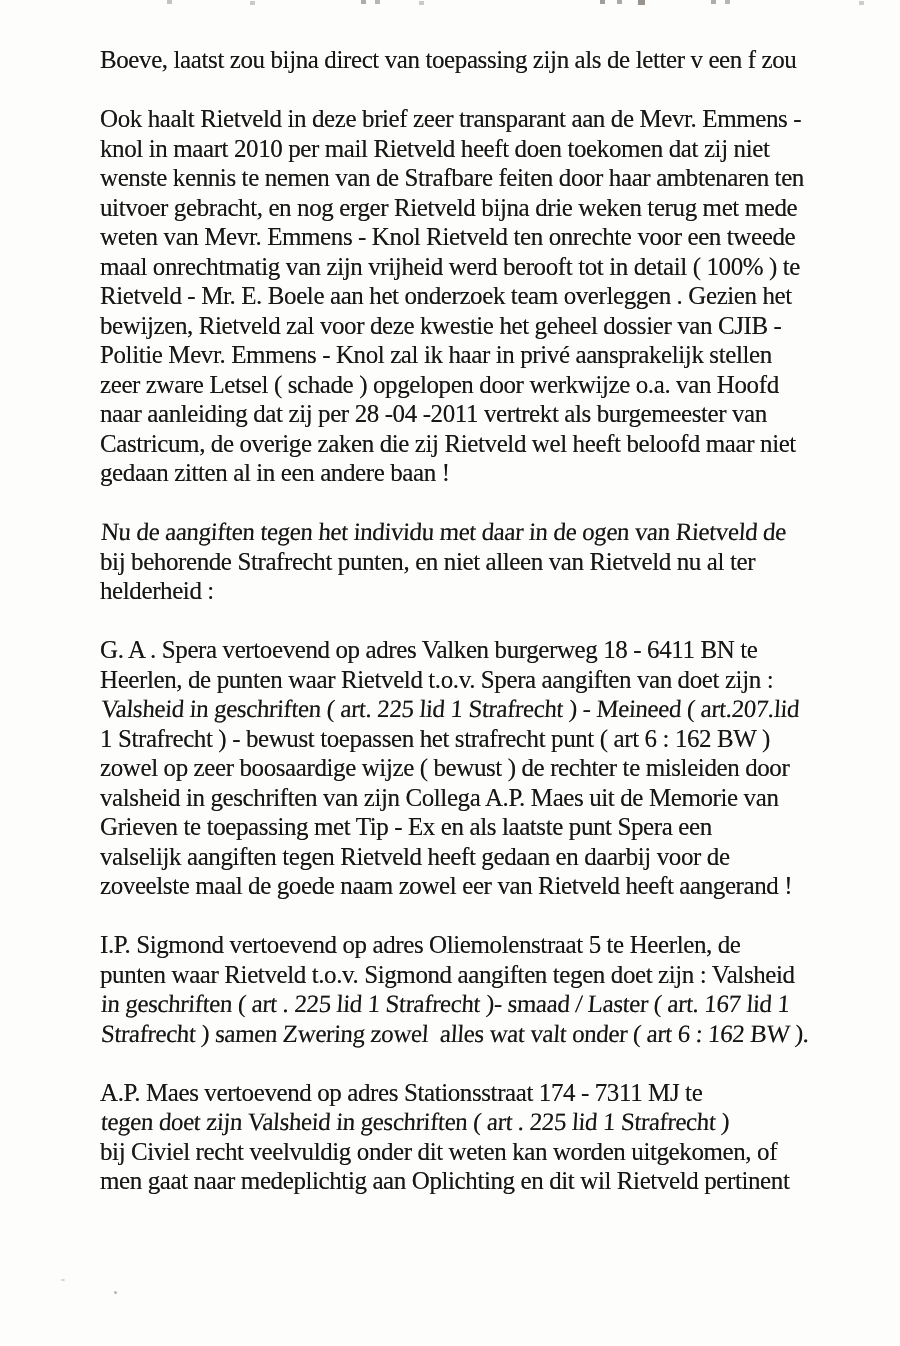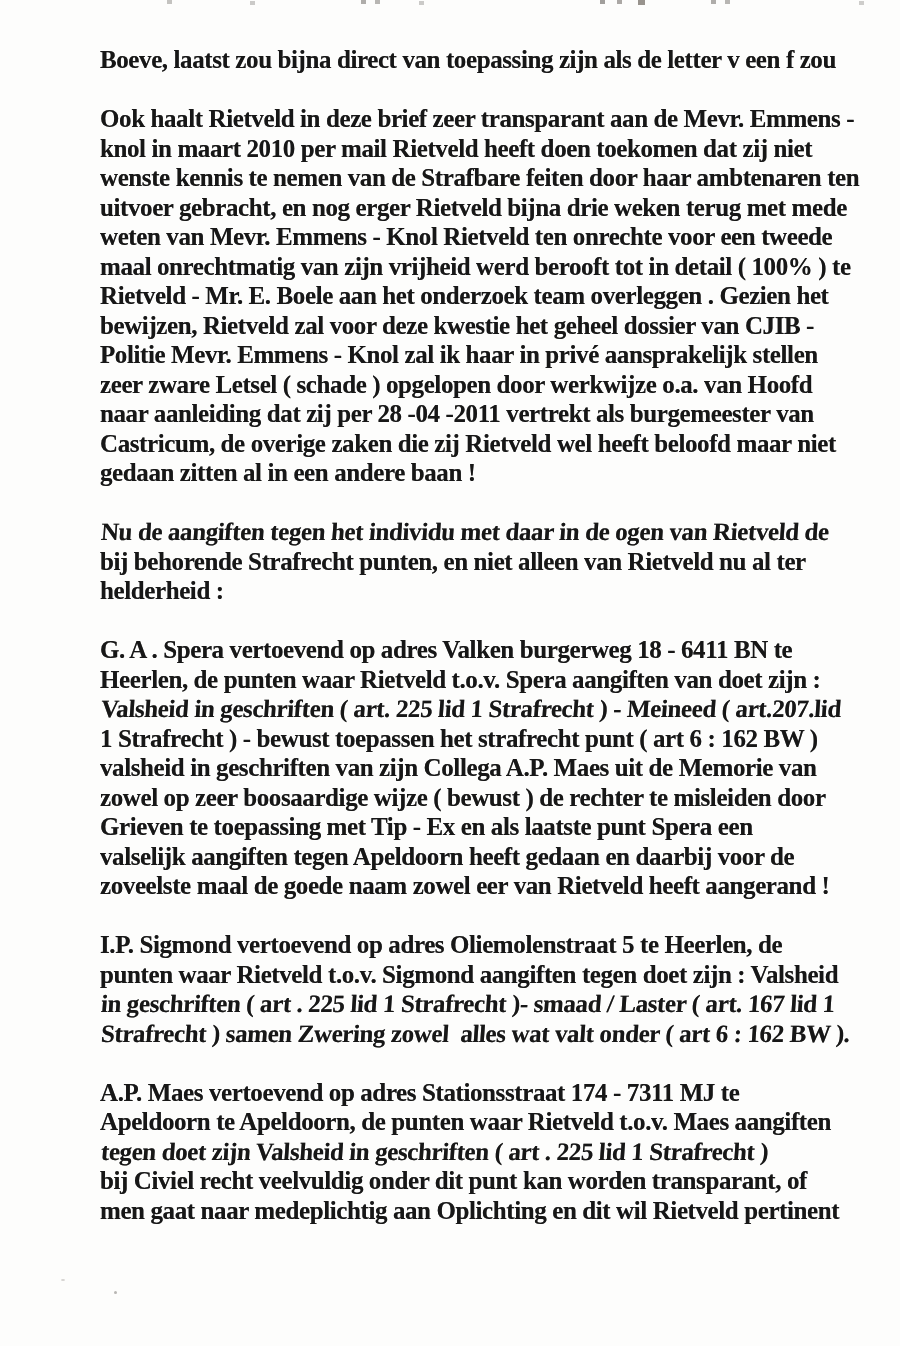--- a/index.html
+++ b/index.html
@@ -17,21 +17,21 @@
   .text-block{
     position:absolute;
     left:100px;top:45px;
     width:745px;
     color:#171717;
     font-size:25px;
     line-height:29.5px;
     letter-spacing:-0.4px;
     text-shadow:0 0 0.4px rgba(10,10,10,0.55);
   }
-  .para{margin:0;font-weight:bold;}
+  .para{margin:0;}
   .para + .para{margin-top:29.5px;}
   .line{
     white-space:pre;
     height:29.5px;
   }
   .line.lean{
     transform:skewX(-4deg);
     transform-origin:left bottom;
   }
   
@@ -87,35 +87,34 @@
       <div class="para">
         <div class="line lean">Nu de aangiften tegen het individu met daar in de ogen van Rietveld de</div>
         <div class="line">bij behorende Strafrecht punten, en niet alleen van Rietveld nu al ter</div>
         <div class="line">helderheid :</div>
       </div>
       <div class="para">
         <div class="line">G. A . Spera vertoevend op adres Valken burgerweg 18 - 6411 BN te</div>
         <div class="line">Heerlen, de punten waar Rietveld t.o.v. Spera aangiften van doet zijn :</div>
         <div class="line lean">Valsheid in geschriften ( art. 225 lid 1 Strafrecht ) - Meineed ( art.207.lid</div>
         <div class="line">1 Strafrecht ) - bewust toepassen het strafrecht punt ( art 6 : 162 BW )</div>
+        <div class="line">zowel op zeer boosaardige wijze ( bewust ) de rechter te misleiden door</div>
         <div class="line">valsheid in geschriften van zijn Collega A.P. Maes uit de Memorie van</div>
-        <div class="line">zowel op zeer boosaardige wijze ( bewust ) de rechter te misleiden door</div>
         <div class="line">Grieven te toepassing met Tip - Ex en als laatste punt Spera een</div>
-        <div class="line">valselijk aangiften tegen Apeldoorn heeft gedaan en daarbij voor de</div>
+        <div class="line">valselijk aangiften tegen Rietveld heeft gedaan en daarbij voor de</div>
         <div class="line">zoveelste maal de goede naam zowel eer van Rietveld heeft aangerand !</div>
       </div>
       <div class="para">
         <div class="line">I.P. Sigmond vertoevend op adres Oliemolenstraat 5 te Heerlen, de</div>
         <div class="line">punten waar Rietveld t.o.v. Sigmond aangiften tegen doet zijn : Valsheid</div>
         <div class="line lean">in geschriften ( art . 225 lid 1 Strafrecht )- smaad / Laster ( art. 167 lid 1</div>
         <div class="line lean">Strafrecht ) samen Zwering zowel  alles wat valt onder ( art 6 : 162 BW ).</div>
       </div>
       <div class="para">
         <div class="line">A.P. Maes vertoevend op adres Stationsstraat 174 - 7311 MJ te</div>
-        <div class="line">Apeldoorn te Apeldoorn, de punten waar Rietveld t.o.v. Maes aangiften</div>
         <div class="line lean">tegen doet zijn Valsheid in geschriften ( art . 225 lid 1 Strafrecht )</div>
-        <div class="line">bij Civiel recht veelvuldig onder dit punt kan worden transparant, of</div>
+        <div class="line">bij Civiel recht veelvuldig onder dit weten kan worden uitgekomen, of</div>
         <div class="line">men gaat naar medeplichtig aan Oplichting en dit wil Rietveld pertinent</div>
       </div>
     </div>
   <div class="speck-a"></div>
   <div class="speck-b"></div>
 </div>
 
 </body></html>

